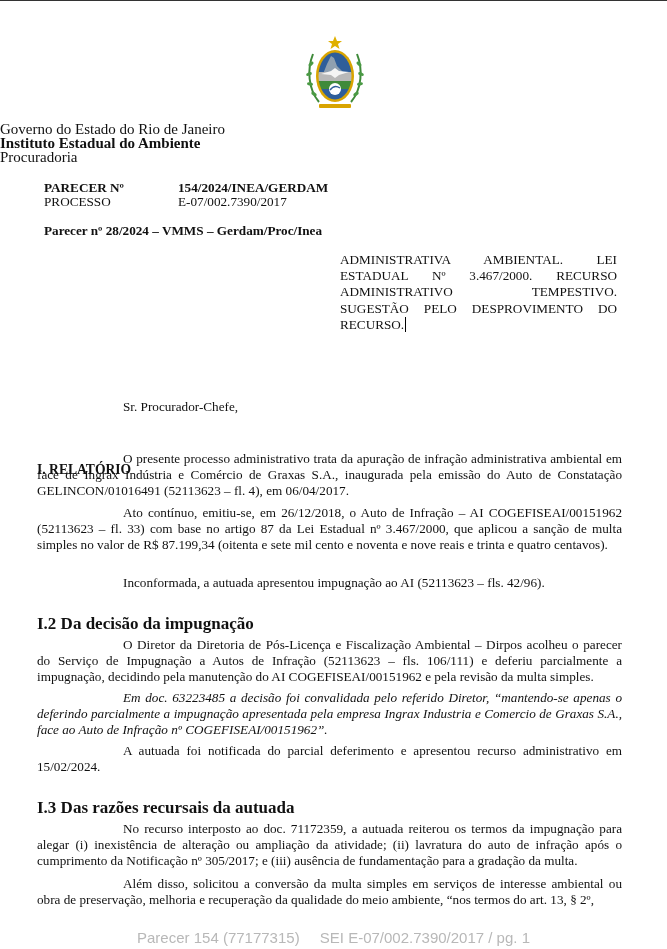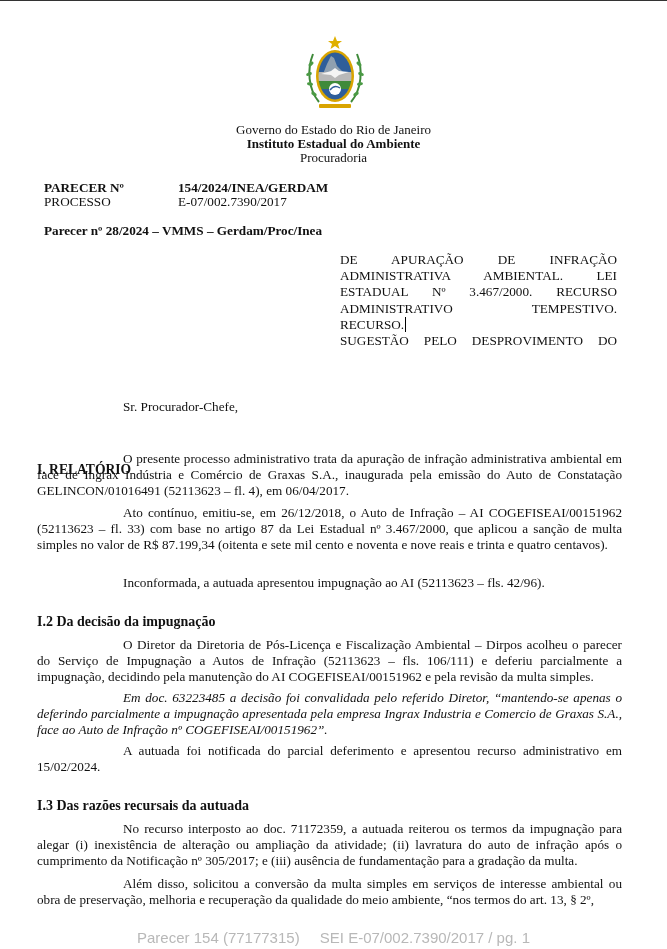--- a/index.html
+++ b/index.html
@@ -2,36 +2,36 @@
 <html><head>
 <meta charset="utf-8">
 <style>
   html, body { margin: 0; padding: 0; background: #ffffff; }
   body {
     width: 667px; height: 949px; position: relative; overflow: hidden;
     font-family: "Liberation Serif", serif; color: #111; font-size: 13.2px;
   }
   .topline { position: absolute; left: 0; top: 0; width: 667px; height: 1px; background: #333; }
   .crest { position: absolute; left: 303px; top: 34px; width: 64px; height: 80px; }
-  .hdr { position: absolute; left: 0; width: 667px; text-align: center; font-size: 13px; line-height: 13.4px; }
+  .hdr { position: absolute; left: 0; width: 667px; font-size: 15px; line-height: 13.4px; }
   .abs { position: absolute; white-space: nowrap; }
   .bold { font-weight: bold; }
   .ementa {
     position: absolute; left: 340px; top: 252px; width: 277px;
     font-size: 13.2px; line-height: 16.2px; text-align: justify; text-align-last: left;
   }
   .ementa .line { display: block; text-align: justify; text-align-last: justify; white-space: nowrap; }
   .ementa .line.last { text-align-last: left; }
   .cursor { display: inline-block; width: 1px; height: 15px; background: #000; vertical-align: -3px; margin-left: 1px; }
   .para {
     position: absolute; left: 37px; width: 585px; text-align: justify;
     font-size: 13.2px; line-height: 16.1px;
   }
   .para .indent { display: inline-block; width: 86px; }
-  .h2 { position: absolute; left: 37px; font-weight: bold; font-size: 14px; }
+  .h2 { position: absolute; left: 37px; font-weight: bold; font-size: 17px; }
   .footer {
     position: absolute; top: 929px; left: 0; width: 667px; text-align: center;
     font-family: "Liberation Sans", sans-serif; font-size: 15px; color: #b8b8b8;
   }
   .footer span { margin: 0 8px; }
 </style>
 </head>
 <body>
 
 <div class="topline"></div>
@@ -73,26 +73,25 @@
 <div class="hdr" style="top:137px;font-weight:bold;">Instituto Estadual do Ambiente</div>
 <div class="hdr" style="top:151px;">Procuradoria</div>
 
 <div class="abs bold" style="left:44px; top:180px;">PARECER Nº</div>
 <div class="abs bold" style="left:178px; top:180px;">154/2024/INEA/GERDAM</div>
 <div class="abs" style="left:44px; top:194px;">PROCESSO</div>
 <div class="abs" style="left:178px; top:194px;">E-07/002.7390/2017</div>
 <div class="abs bold" style="left:44px; top:223px;">Parecer nº 28/2024 – VMMS – Gerdam/Proc/Inea</div>
 
 <div class="ementa">
-  <span class="line">DE APURAÇÃO DE INFRAÇÃO</span>
   <span class="line">ADMINISTRATIVA AMBIENTAL. LEI</span>
   <span class="line">ESTADUAL Nº 3.467/2000. RECURSO</span>
   <span class="line">ADMINISTRATIVO TEMPESTIVO.</span>
+  <span class="line">SUGESTÃO PELO DESPROVIMENTO DO</span>
   <span class="line last"><span>RECURSO.</span><span class="cursor"></span></span>
-  <span class="line">SUGESTÃO PELO DESPROVIMENTO DO</span>
 </div>
 
 <div class="abs" style="left:123px; top:399px;">Sr. Procurador-Chefe,</div>
 
 <div class="h2" style="top:430px; font-size:13.6px;margin-top:32px;">I. RELATÓRIO</div>
 
 <div class="para" style="top:451px;"><span class="indent"></span><span>O presente processo administrativo trata da apuração de infração administrativa ambiental em face de Ingrax Indústria e Comércio de Graxas S.A., inaugurada pela emissão do Auto de Constatação GELINCON/01016491 (52113623 – fl. 4), em 06/04/2017.</span></div>
 <div class="para" style="top:505px;"><span class="indent"></span><span>Ato contínuo, emitiu-se, em 26/12/2018, o Auto de Infração – AI COGEFISEAI/00151962 (52113623 – fl. 33) com base no artigo 87 da Lei Estadual nº 3.467/2000, que aplicou a sanção de multa simples no valor de R$ 87.199,34 (oitenta e sete mil cento e noventa e nove reais e trinta e quatro centavos).</span></div>
 <div class="para" style="top:575px;"><span class="indent"></span><span>Inconformada, a autuada apresentou impugnação ao AI (52113623 – fls. 42/96).</span></div>
 

